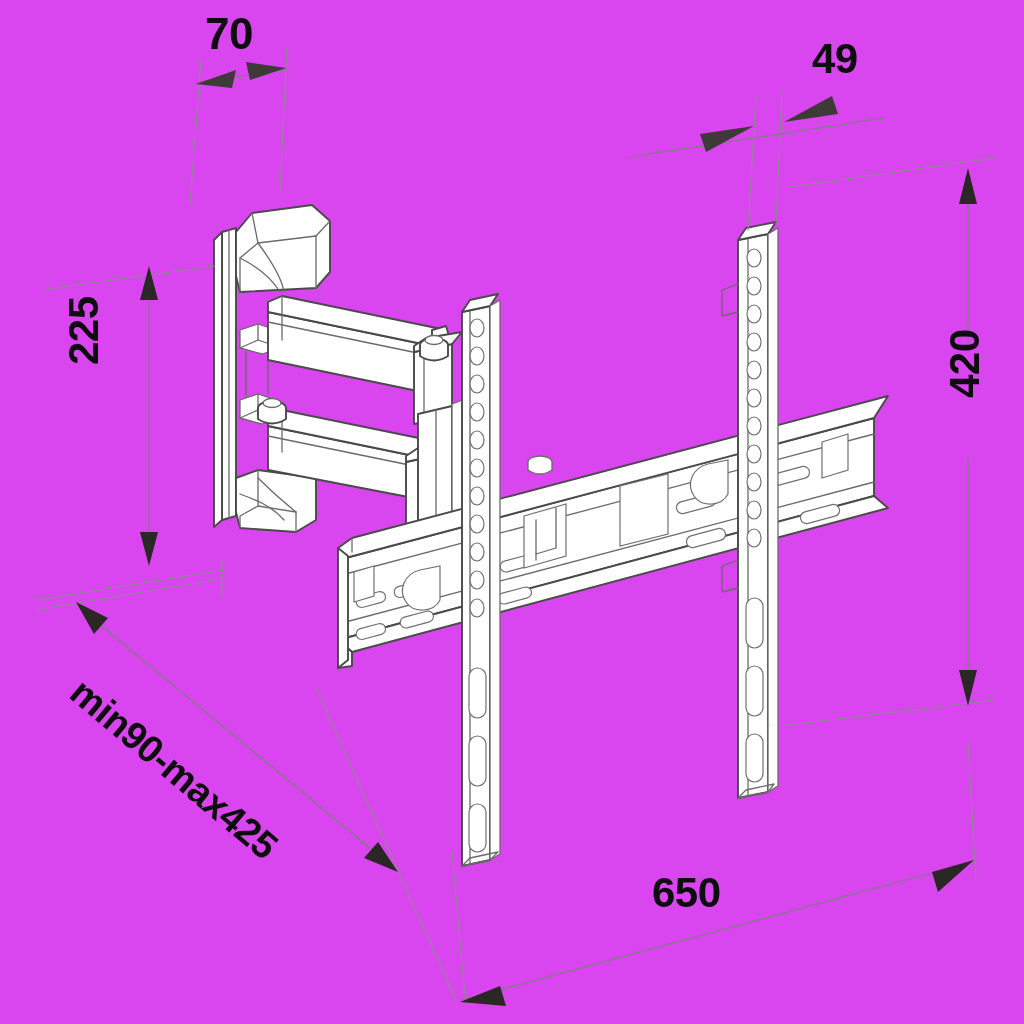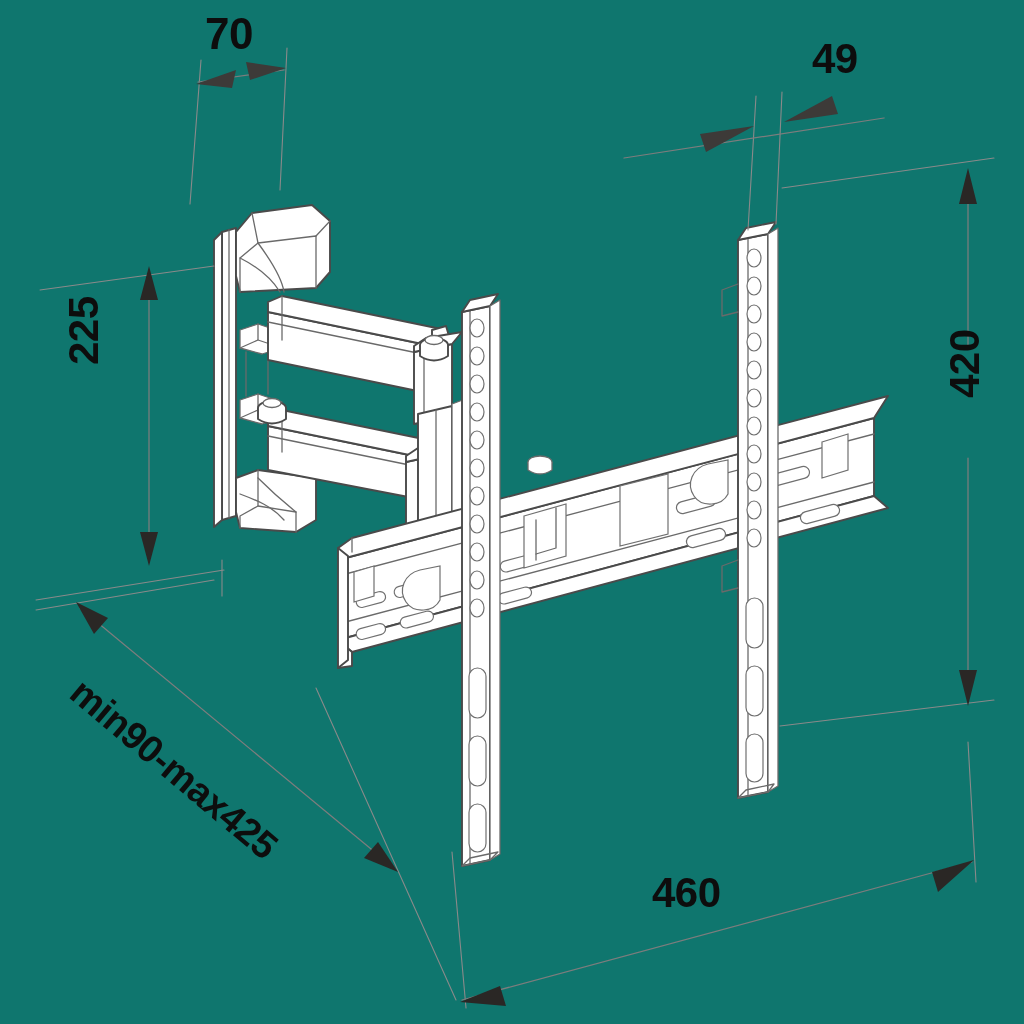--- a/index.html
+++ b/index.html
@@ -4,21 +4,21 @@
 <style>
   html, body {
     margin: 0;
     padding: 0;
     background: #ffffff;
   }
   #sheet {
     position: relative;
     width: 1024px;
     height: 1024px;
-    background: #0f766e;
+    background: #d946ef;
     overflow: hidden;
     font-family: "Liberation Sans", sans-serif;
   }
   #drawing {
     position: absolute;
     inset: 0;
     width: 1024px;
     height: 1024px;
   }
   .dim-label {
@@ -282,17 +282,17 @@
   </svg>
 
   <div class="dim-label" id="lbl-70">70</div>
 
   <div class="dim-label" id="lbl-26">49</div>
 
   <div class="dim-label" id="lbl-225">225</div>
 
   <div class="dim-label" id="lbl-420">420</div>
 
-  <div class="dim-label" id="lbl-460">460</div>
+  <div class="dim-label" id="lbl-460">650</div>
 
   <div class="dim-label" id="lbl-minmax">min90-max425</div>
 
 </div>
 
 </body></html>

